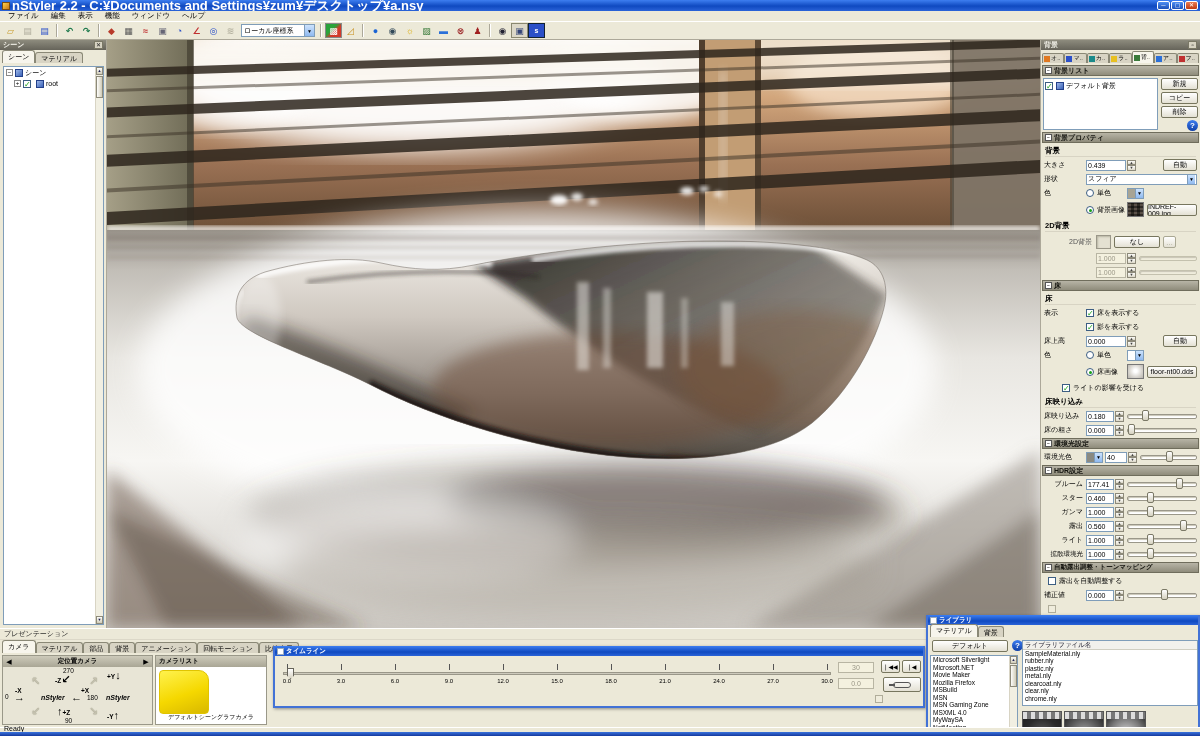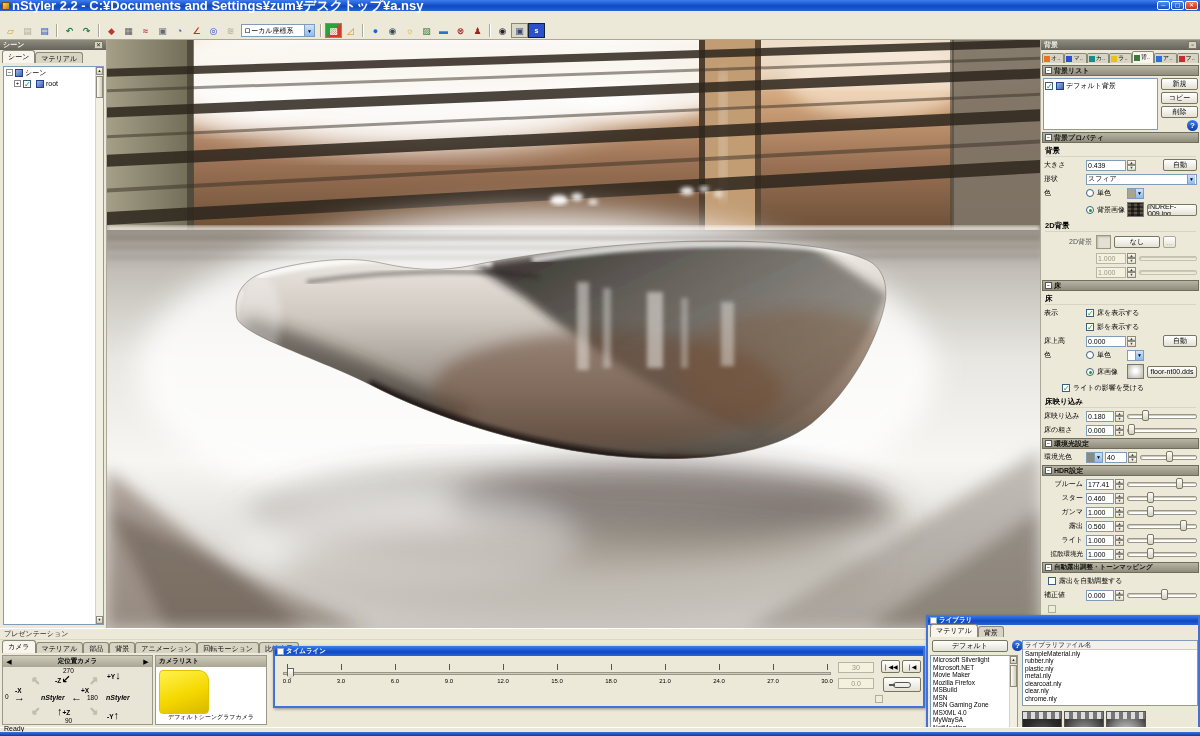--- a/index.html
+++ b/index.html
@@ -141,20 +141,28 @@
   <div id="titlebar">
     <span class="appico"></span>
     <span class="ttxt">nStyler 2.2 - C:¥Documents and Settings¥zum¥デスクトップ¥a.nsy</span>
     <span class="winbtns">
       <span class="wbtn">─</span>
       <span class="wbtn">▢</span>
       <span class="wbtn close">✕</span>
     </span>
   </div>
 
+  <div id="menubar">
+    <span class="mitem">ファイル</span>
+    <span class="mitem">編集</span>
+    <span class="mitem">表示</span>
+    <span class="mitem">機能</span>
+    <span class="mitem">ウィンドウ</span>
+    <span class="mitem">ヘルプ</span>
+  </div>
 
   <div id="toolbar">
     <span class="tbtn" style="color:#c89a2a">▱</span>
     <span class="tbtn" style="color:#b0ad9d">▤</span>
     <span class="tbtn" style="color:#2b50c8">▤</span>
     <span class="tsep"></span>
     <span class="tbtn" style="color:#1f7a4d">↶</span>
     <span class="tbtn" style="color:#1f7a4d">↷</span>
     <span class="tsep"></span>
     <span class="tbtn" style="color:#b83a2a">◆</span>

